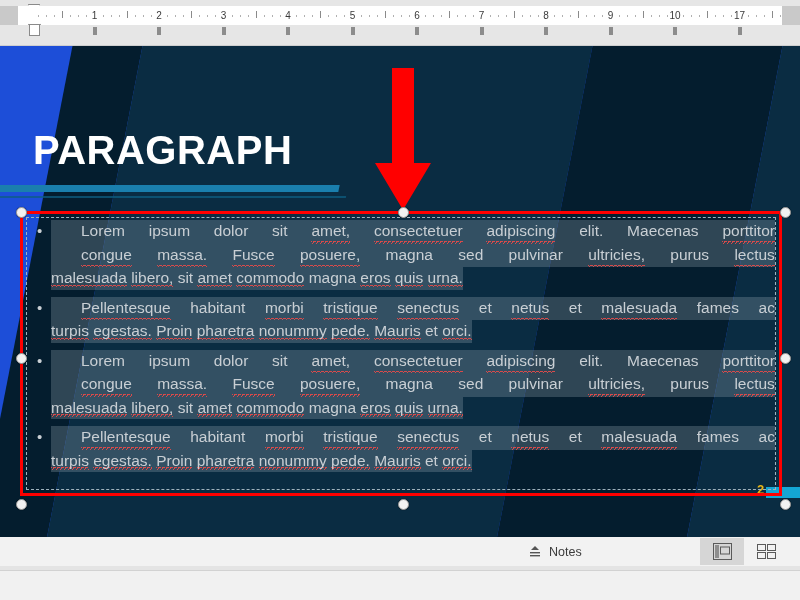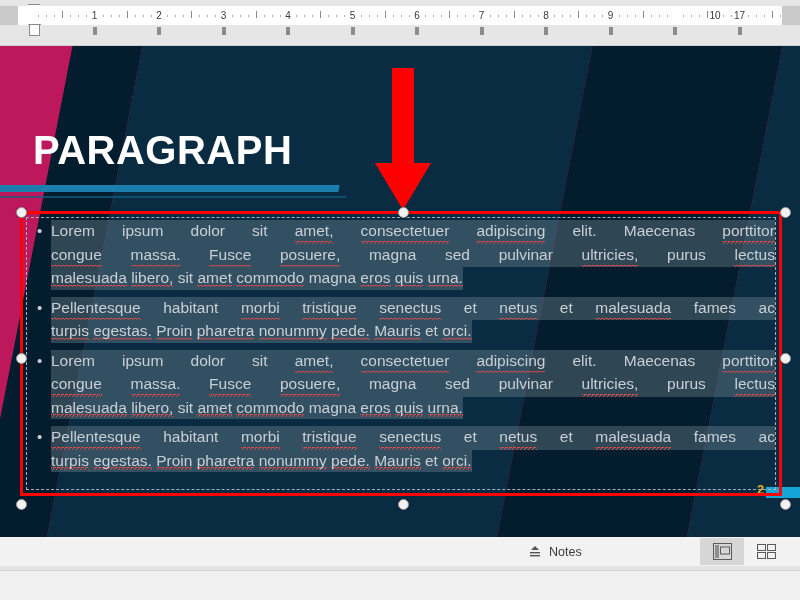--- a/index.html
+++ b/index.html
@@ -55,21 +55,21 @@
   #indent-hang-outline{
     position:absolute; left:28px; top:16px; width:13px; height:9px;
     border:1px solid #8a8a8a; border-top:none;
     clip-path: polygon(50% 0, 100% 100%, 0 100%);
     background:#fff;
   }
 
   
   #slide{
     position:absolute; left:0; top:46px; width:800px; height:497px;
-    background:#be185d;
+    background:#1d4ed8;
     overflow:hidden;
   }
   .stripe{ position:absolute; top:-80px; height:700px; transform:skewX(-11deg); }
   #stripe-a{ left:90px;  width:450px; background:#0a2c42; }
   #stripe-b{ left:540px; width:190px; background:#041d2e; }
   #stripe-c{ left:730px; width:160px; background:#0a2c42; }
   #stripe-d{ left:20px;  width:70px;  background:#041d2e; }
 
   #slide-title{
     position:absolute; left:33px; top:82px;
@@ -127,21 +127,21 @@
   .para{ display:block; margin:0 0 7px 0; position:relative; padding-left:18px; }
   .para:last-child{ margin-bottom:0; }
   .bullet{
     position:absolute; left:4px; top:0px; color:#c9cfd4; font-size:15px;
   }
   .ln{
     display:block; white-space:nowrap;
     background:rgba(150,165,175,.30);
     text-align:justify;
   }
-  .ln.just{ display:flex; justify-content:space-between; }
+  .ln.just{ display:flex; justify-content:space-between;padding-left:30px; }
   .ln.last{ display:inline-block; }
   .sp{ 
     background-image:
       repeating-linear-gradient(135deg,#d84a4a 0 1px,transparent 1px 2px);
     background-repeat:repeat-x;
     background-size:4px 2.5px;
     background-position:0 100%;
     padding-bottom:1px;
   }
 
@@ -263,21 +263,21 @@
   <div id="ruler-numbers">
       <div class="rmark" style="left: 87.5px;">1</div>
       <div class="rmark" style="left: 152px;">2</div>
       <div class="rmark" style="left: 216.5px;">3</div>
       <div class="rmark" style="left: 281px;">4</div>
       <div class="rmark" style="left: 345.5px;">5</div>
       <div class="rmark" style="left: 410px;">6</div>
       <div class="rmark" style="left: 474.5px;">7</div>
       <div class="rmark" style="left: 539px;">8</div>
       <div class="rmark" style="left: 603.5px;">9</div>
-      <div class="rmark" style="left: 668px; margin-left: 40px;">10</div>
+      <div class="rmark" style="left: 668px;">10</div>
       <div class="rmark" style="left: 732.5px;">17</div>
     </div>
   <div id="ruler-tabstops">
       <div class="tabstop" style="left: 92.5px;"></div>
       <div class="tabstop" style="left: 157px;"></div>
       <div class="tabstop" style="left: 221.5px;"></div>
       <div class="tabstop" style="left: 286px;"></div>
       <div class="tabstop" style="left: 350.5px;"></div>
       <div class="tabstop" style="left: 415px;"></div>
       <div class="tabstop" style="left: 479.5px;"></div>

